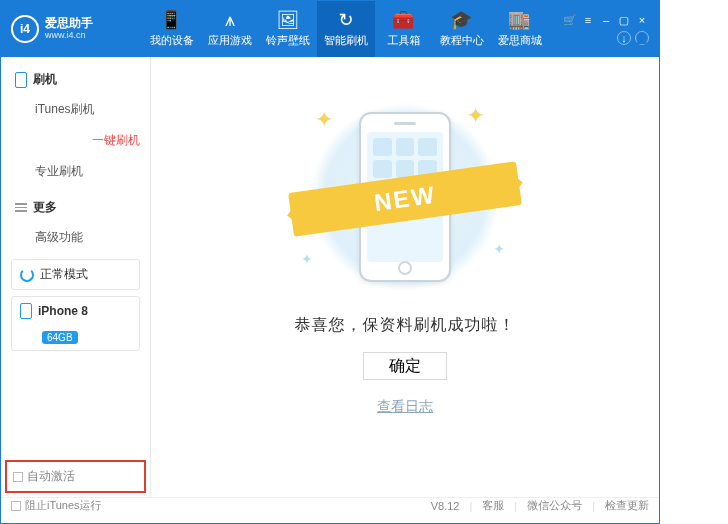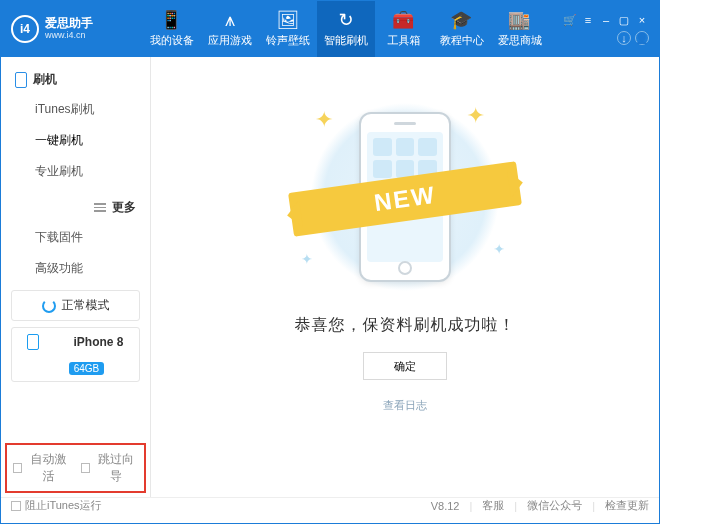--- a/index.html
+++ b/index.html
@@ -20,23 +20,23 @@
     .circle-btn { width:22px; height:22px; border:1.5px solid #8abde8; border-radius:50%; display:flex; align-items:center; justify-content:center; color:#cfe4f6; font-size:12px; cursor:pointer; }
 
     .content-area { display:flex; flex:1; min-height:0; }
     .sidebar { width:150px; border-right:1px solid #e7e7e7; display:flex; flex-direction:column; }
     .side-scroll { padding:10px 0 6px 0; flex:1; overflow:auto; }
     .side-heading { display:flex; align-items:center; gap:6px; color:#333; padding:4px 14px 6px; font-size:12px; font-weight:bold; }
     .side-heading .hicon { width:12px; height:16px; border:1.5px solid #2a8ee6; border-radius:2px; }
     .side-heading .hamb { display:flex; flex-direction:column; gap:2px; }
     .side-heading .hamb span { width:12px; height:1.5px; background:#999; }
     .side-item { padding:7px 10px 7px 34px; color:#555; cursor:pointer; font-size:12px; }
-    .side-item.active { color:#000000; }
-
-    .mode-box, .device-box { margin:6px 10px; border:1px solid #e5e5e5; border-radius:3px; padding:6px 8px; display:flex; align-items:center; gap:6px; font-size:12px; color:#333;justify-content:center; }
+    .side-item.active { color:#ef4444;text-align:right; }
+
+    .mode-box, .device-box { margin:6px 10px; border:1px solid #e5e5e5; border-radius:3px; padding:6px 8px; display:flex; align-items:center; gap:6px; font-size:12px; color:#333; }
     .spin-icon { width:14px; height:14px; border:2px solid #1f9cf0; border-top-color:transparent; border-radius:50%; }
     .device-box { flex-direction:row; flex-wrap:wrap; }
     .dev-icon { width:12px; height:16px; border:1.5px solid #1b9cf0; border-radius:2px; }
     .storage-pill { background:#1f9cf0; color:#fff; border-radius:3px; padding:1px 5px; font-size:10px; }
     .sidebar-bottom { border:2px solid #e33b2e; margin:4px; padding:6px; display:flex; gap:10px; align-items:center;text-align:center; }
     .chk { display:flex; align-items:center; gap:4px; color:#888; cursor:pointer; }
     .box { width:10px; height:10px; border:1px solid #bbb; }
 
     .main { flex:1; display:flex; flex-direction:column; align-items:center; padding-top:40px; }
     .phone-illus { width:220px; height:200px; position:relative; display:flex; align-items:center; justify-content:center; }
@@ -50,22 +50,22 @@
     .ribbon::before, .ribbon::after { content:""; position:absolute; width:0; height:0; border:14px solid transparent; }
     .ribbon::before { left:-18px; border-right-color:#f6c93e; }
     .ribbon::after { right:-18px; border-left-color:#f6c93e; }
     .spark { position:absolute; color:#f6d35a; font-size:22px; }
     .spark.s1 { top:10px; left:20px; }
     .spark.s2 { top:6px; right:30px; }
     .spark.s3 { bottom:30px; left:6px; color:#b7def2; font-size:14px; }
     .spark.s4 { bottom:40px; right:10px; color:#b7def2; font-size:14px; }
 
     .success-text { font-size:16px; color:#333; margin-top:18px; letter-spacing:1px; }
-    .ok-btn { margin-top:16px; width:84px; height:28px; border:1px solid #d9d9d9; background:#fff; cursor:pointer; font-size:11px; }
-    .log-link { margin-top:18px; color:#8aa4b9; font-size:11px; cursor:pointer; }
+    .ok-btn { margin-top:16px; width:84px; height:28px; border:1px solid #d9d9d9; background:#fff; cursor:pointer; font-size:16px; }
+    .log-link { margin-top:18px; color:#8aa4b9; font-size:14px; cursor:pointer;text-decoration:underline; }
 
     .statusbar { height:26px; border-top:1px solid #eee; display:flex; align-items:flex-start; padding:0 10px; color:#888; font-size:11px; }
     .statusbar .chk { color:#888; }
     .statusbar .right { margin-left:auto; display:flex; gap:10px; align-items:center; }
     .sep { color:#ddd; }
     .link { color:#888; cursor:pointer; }
   </style>
 </head>
 <body>
 
@@ -128,53 +128,48 @@
       <div class="side-scroll">
         <div class="side-heading">
           <span class="hicon"></span>
           <span>刷机</span>
         </div>
         <div id="flashitems">
             <div class="side-item">iTunes刷机</div>
             <div class="side-item active">一键刷机</div>
             <div class="side-item">专业刷机</div>
           </div>
-        <div class="side-heading" style="margin-top:8px;justify-content:flex-end;">
+        <div class="side-heading" style="margin-top:8px;">
           <span class="hamb">
               <span></span>
               <span></span>
               <span></span>
             </span>
           <span>更多</span>
         </div>
         <div id="moreitems">
-            <div class="side-item">下载固件</div>
             <div class="side-item">高级功能</div>
           </div>
 
         <div class="mode-box">
           <span class="spin-icon"></span>
           <span>正常模式</span>
         </div>
         <div class="device-box">
           <span class="dev-icon"></span>
-          <span style="font-weight:bold;margin-left:28px;">iPhone 8</span>
+          <span style="font-weight:bold;">iPhone 8</span>
           <div style="width:100%;"></div>
           <span style="width:16px;"></span>
           <span class="storage-pill">64GB</span>
         </div>
       </div>
       <div class="sidebar-bottom">
         <label class="chk">
           <span class="box"></span>
           <span>自动激活</span>
-        </label>
-        <label class="chk">
-          <span class="box"></span>
-          <span>跳过向导</span>
         </label>
       </div>
     </div>
 
     <div class="main">
       <div class="phone-illus">
         <div class="halo"></div>
         <span class="spark s1">✦</span>
         <span class="spark s2">✦</span>
         <span class="spark s3">✦</span>

